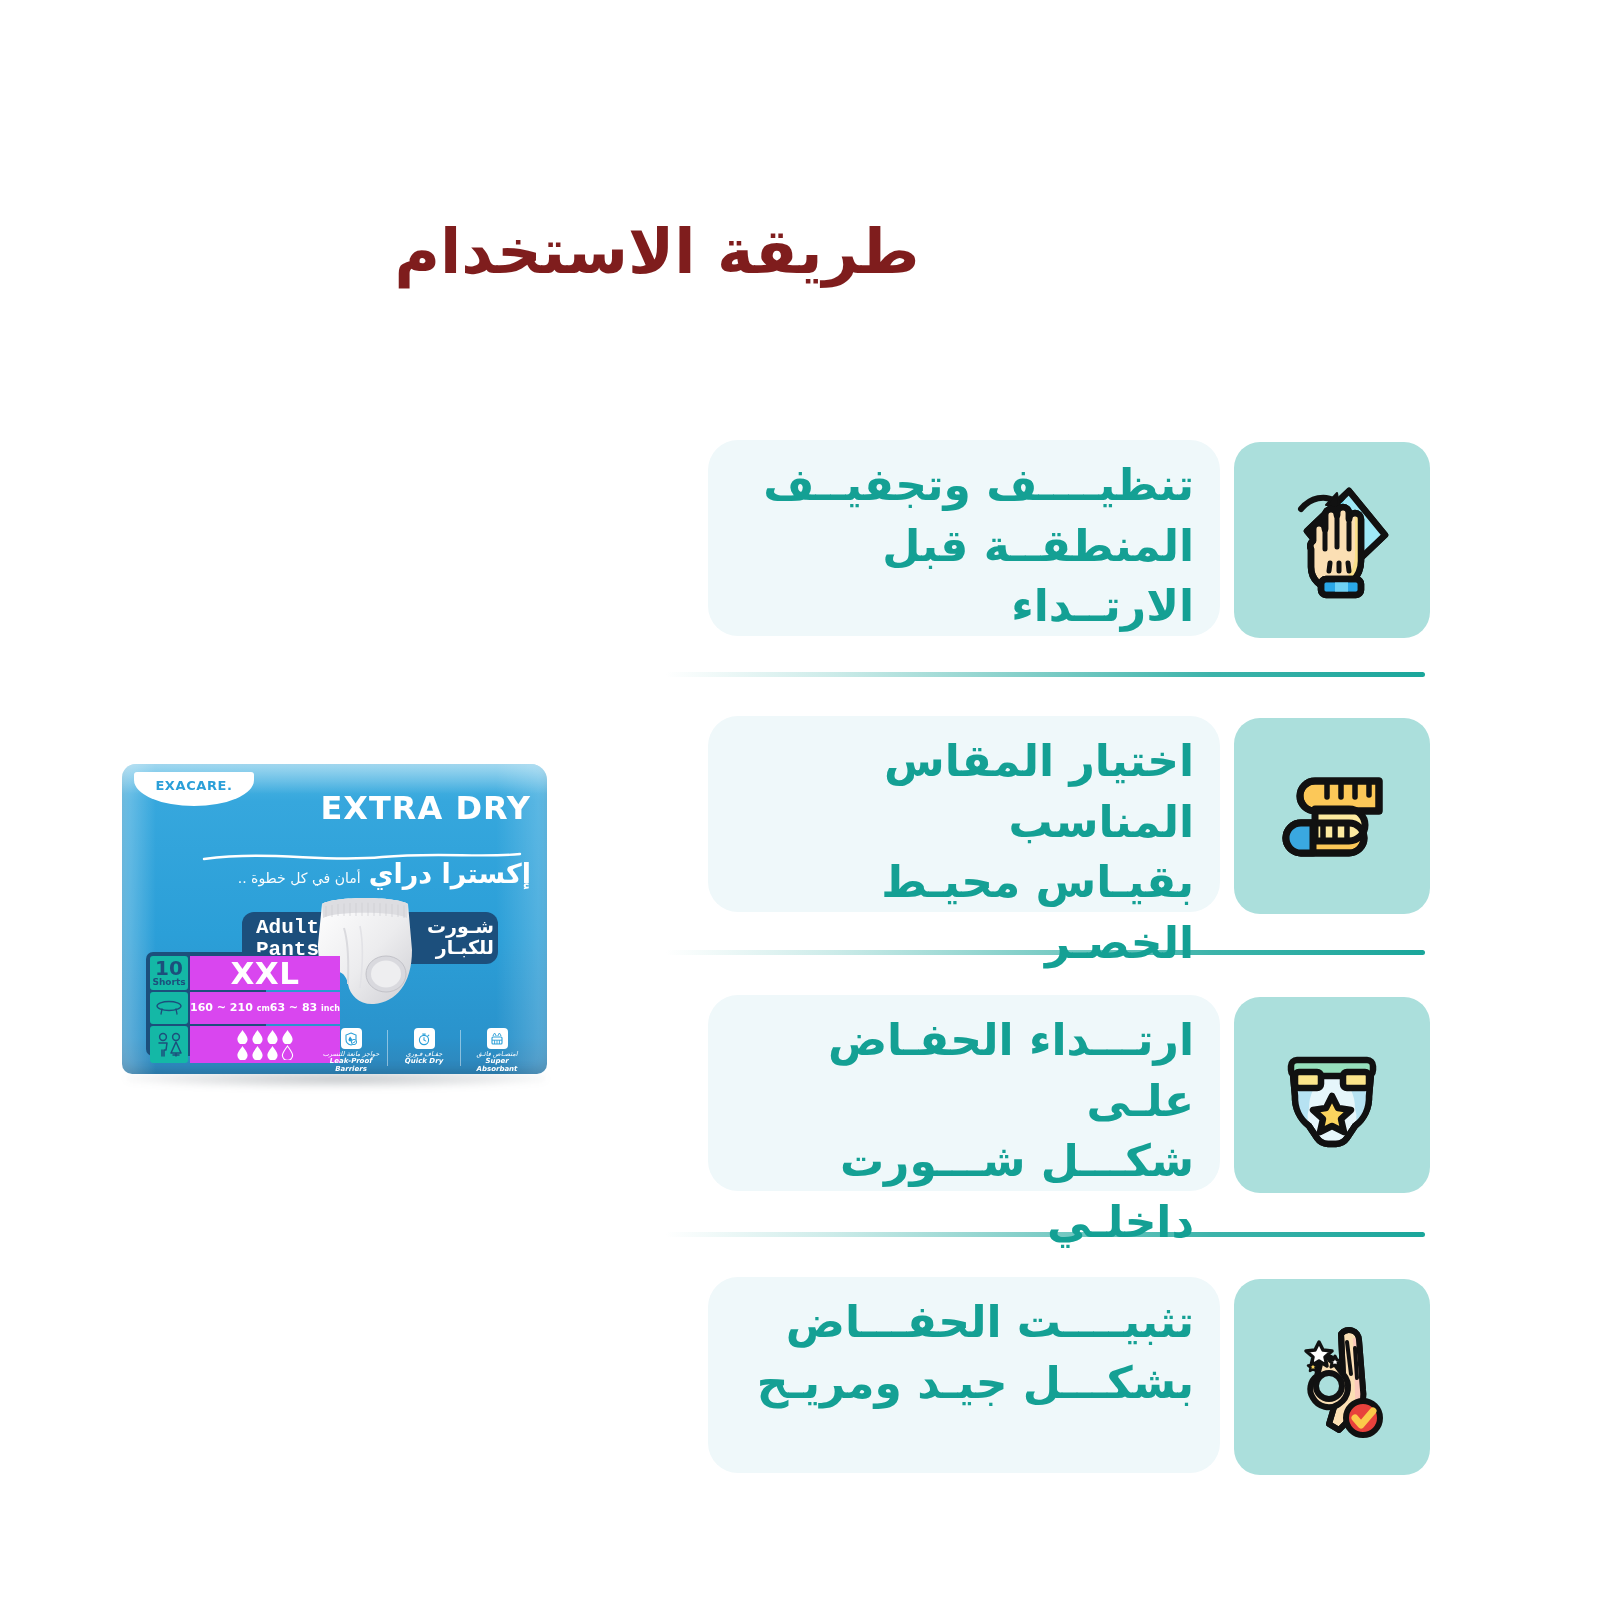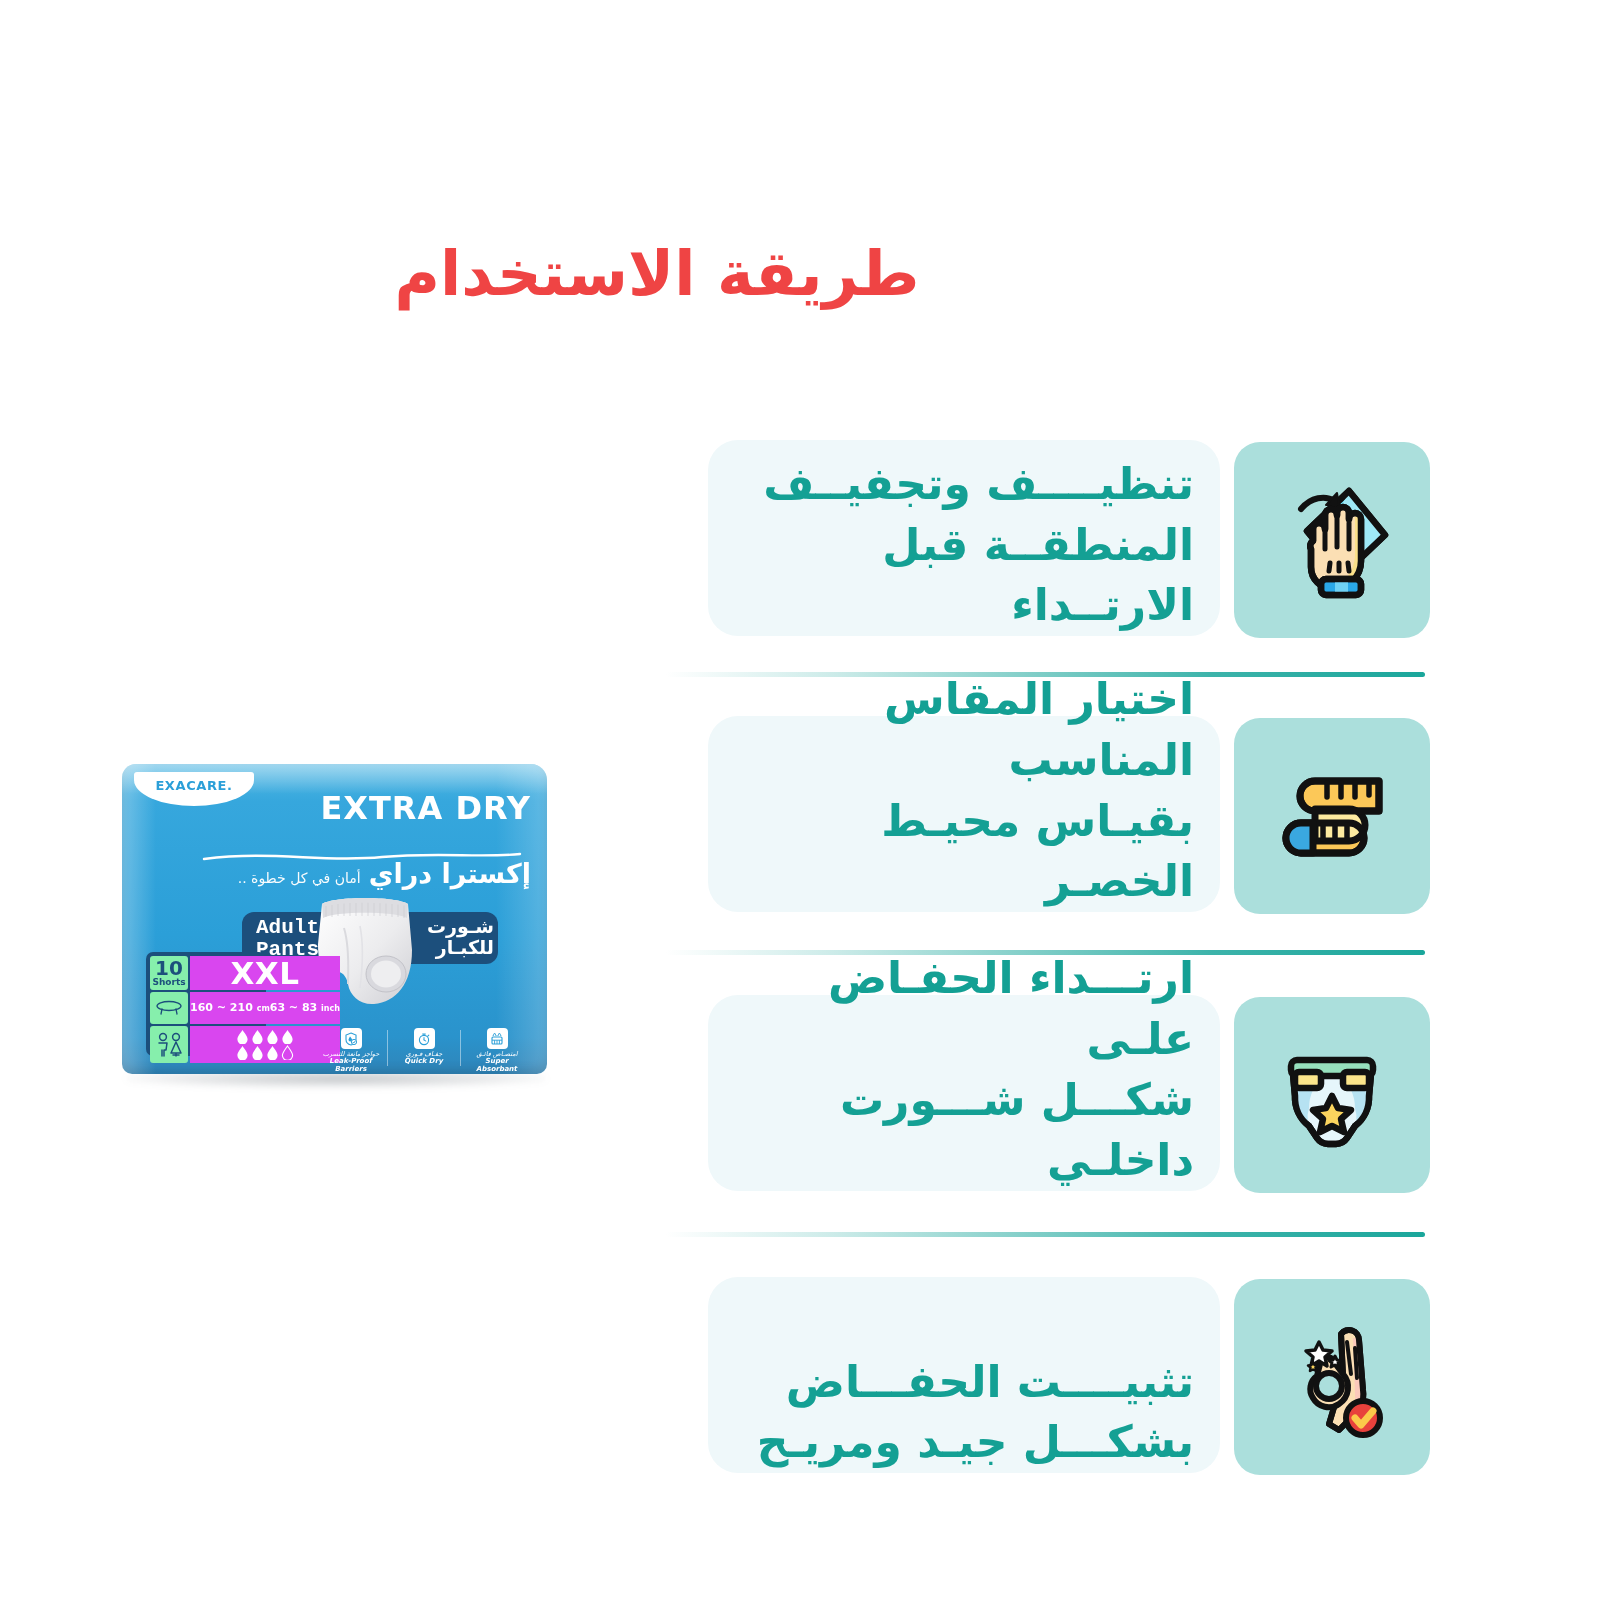--- a/index.html
+++ b/index.html
@@ -12,26 +12,26 @@
     width: 1600px;
     height: 1600px;
     position: relative;
     overflow: hidden;
     font-family: "DejaVu Sans", "Liberation Sans", sans-serif;
   }
 
   
   .page-title {
     position: absolute;
-    top: 240px;
+    top: 218px;
     left: 0;
     width: 1314px;
     text-align: center;
     direction: rtl;
-    color: #ef4444;
+    color: #7f1d1d;
     font-size: 62px;
     font-weight: bold;
     letter-spacing: 0px;
     line-height: 1.1;
     white-space: nowrap;
   }
 
   
   .steps {
     position: absolute;
@@ -54,24 +54,24 @@
 
   .step-card {
     position: absolute;
     right: 210px;
     top: 0;
     width: 512px;
     height: 196px;
     background: #eff8fa;
     border-radius: 30px;
     display: flex;
-    align-items: flex-end;
+    align-items: flex-start;
     justify-content: flex-start;
     box-sizing: border-box;
-    padding: 8px 26px 0 22px;
+    padding: 15px 26px 0 22px;
   }
   .step-text {
     color: #14a094;
     font-size: 44px;
     font-weight: bold;
     line-height: 1.38;
     text-align: right;
     direction: rtl;
     width: 100%;
     white-space: pre-line;
@@ -240,21 +240,21 @@
     background: #1c4f7c;
     border-radius: 7px;
     padding: 4px;
     box-sizing: border-box;
     display: grid;
     grid-template-columns: 38px 1fr;
     grid-template-rows: 34px 32px 1fr;
     gap: 2px;
   }
   .sb-cell { display: flex; align-items: center; justify-content: center; }
-  .sb-white { background: #86efac; border-radius: 3px; color: #1c4f7c; }
+  .sb-white { background: #14b8a6; border-radius: 3px; color: #1c4f7c; }
   .sb-dark  { background: #d946ef; color: #ffffff; }
   .sb-count { flex-direction: column; line-height: 0.95; }
   .sb-count .n { font-size: 20px; font-weight: bold; }
   .sb-count .t { font-size: 9px; font-weight: bold; }
   .sb-size { font-size: 31px; font-weight: bold; letter-spacing: 0.5px; }
   .sb-range { line-height: 1.12; }
   .sb-range .r { font-size: 11px; font-weight: bold; white-space: nowrap; }
   .sb-range .r .u { font-size: 8px; font-weight: bold; }
   .drops { display: flex; flex-wrap: wrap; width: 66px; gap: 1px 2px; padding: 3px 0; justify-content: center; }
   .drop { width: 13px; height: 15px; }

